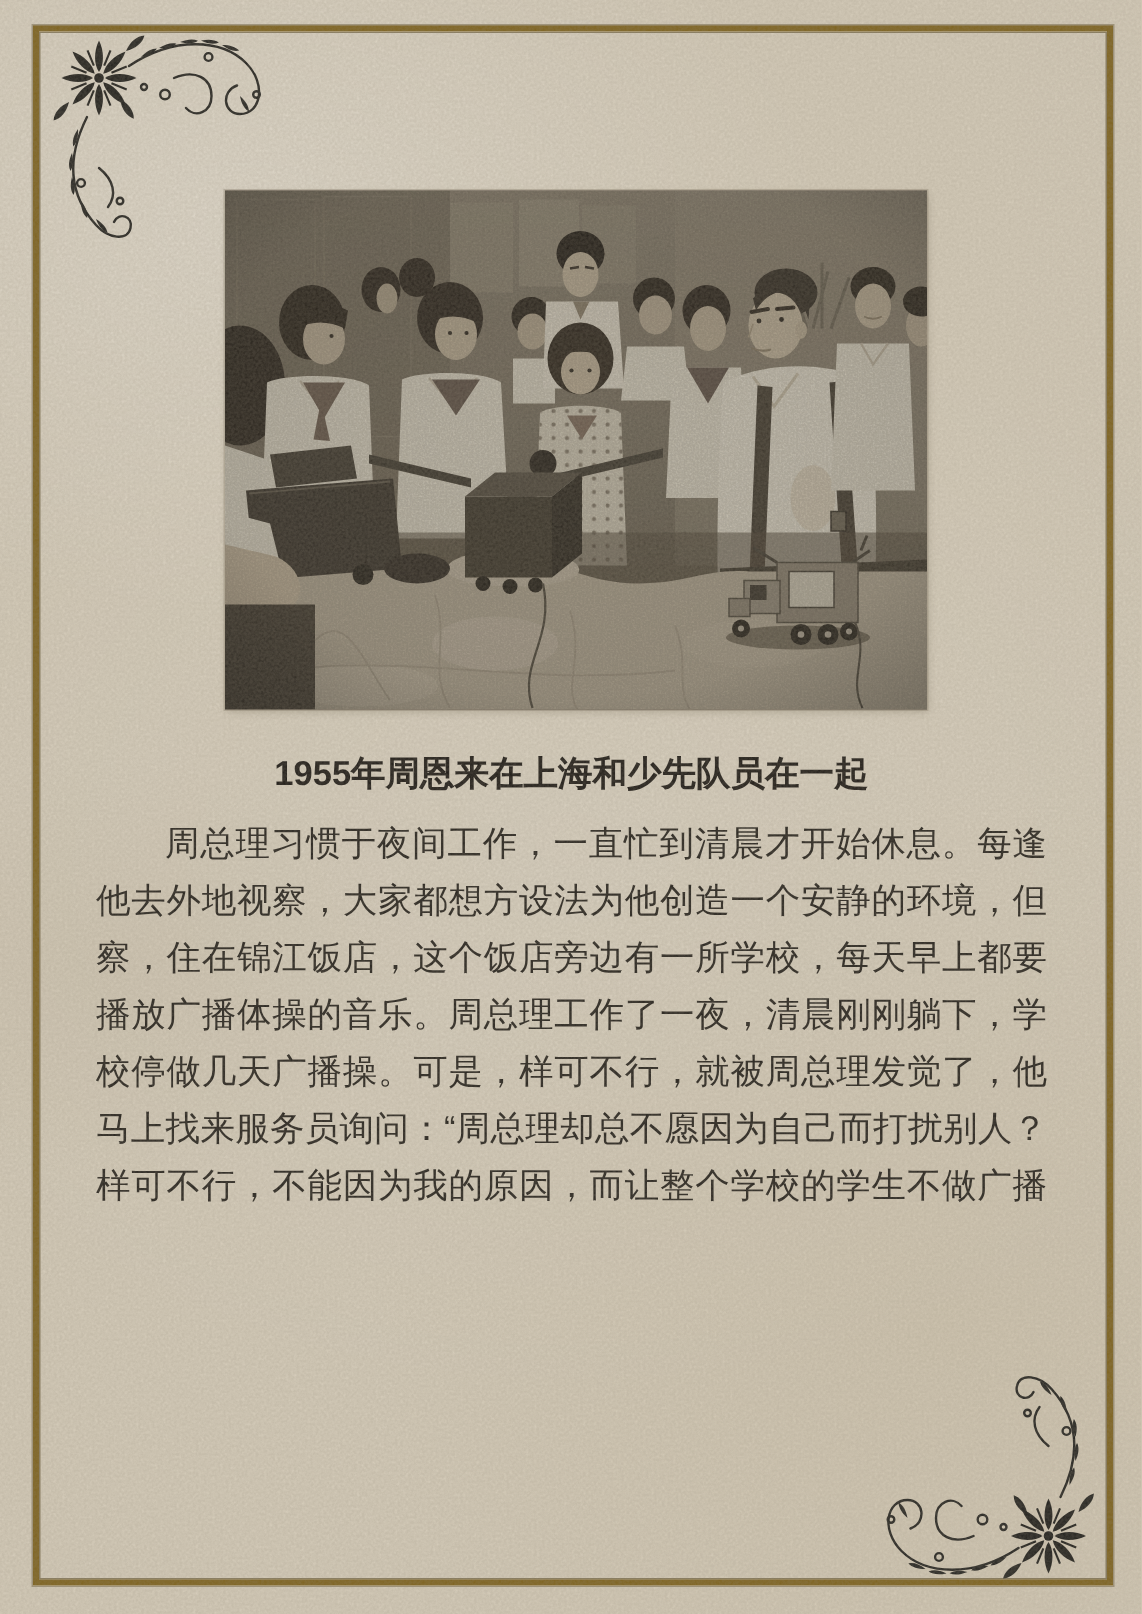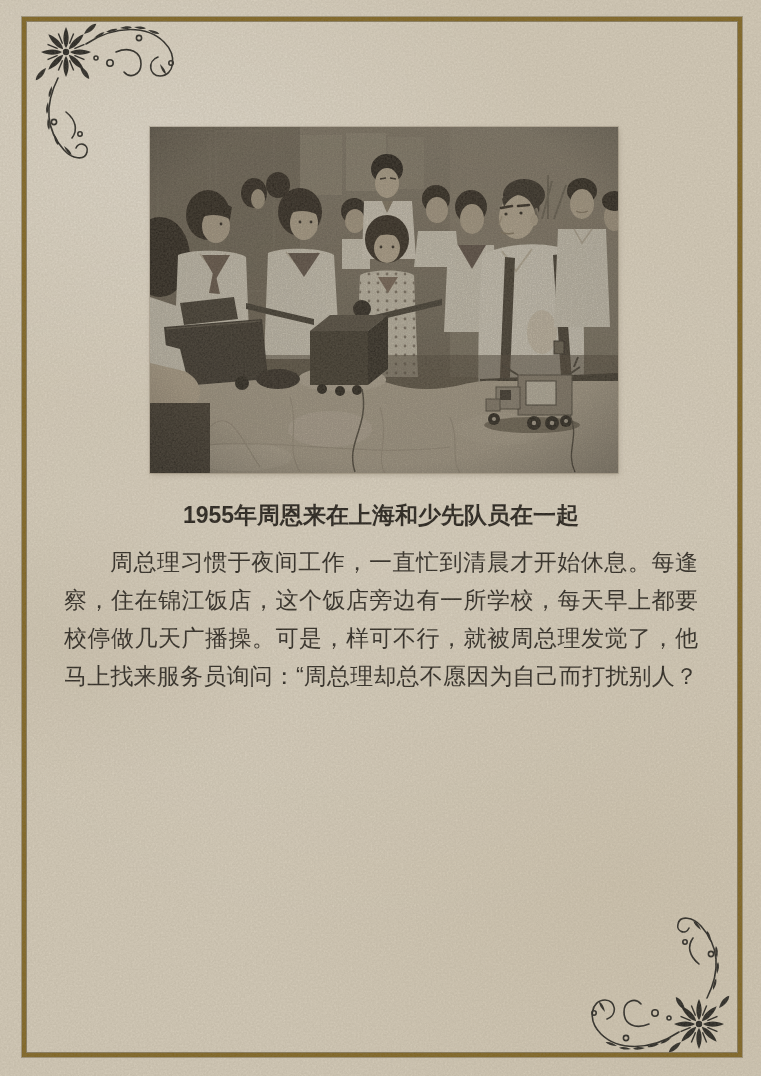--- a/index.html
+++ b/index.html
@@ -308,23 +308,26 @@
       <rect width="468" height="346" fill="#6b5d45" opacity="0.07"></rect>
       <rect width="468" height="346" filter="url(#photoGrain)" opacity="0.20"></rect>
       <rect width="468" height="346" fill="url(#vg)"></rect>
     </svg>
   </figure>
 
   <div class="caption">1955年周恩来在上海和少先队员在一起</div>
 
   <div class="story">
     <div class="line indent">周总理习惯于夜间工作，一直忙到清晨才开始休息。每逢</div>
+    <div class="line">他去外地视察，大家都想方设法为他创造一个安静的环境，但</div>
     <div class="line">察，住在锦江饭店，这个饭店旁边有一所学校，每天早上都要</div>
+    <div class="line">播放广播体操的音乐。周总理工作了一夜，清晨刚刚躺下，学</div>
     <div class="line">校停做几天广播操。可是，样可不行，就被周总理发觉了，他</div>
     <div class="line">马上找来服务员询问：“周总理却总不愿因为自己而打扰别人？</div>
+    <div class="line">样可不行，不能因为我的原因，而让整个学校的学生不做广播</div>
   </div>
 
   <svg class="grain" width="761" height="1076" aria-hidden="true">
     <filter id="paperGrain">
       <feTurbulence type="fractalNoise" baseFrequency="0.55" numOctaves="3" seed="7"></feTurbulence>
       <feColorMatrix type="matrix" values="0 0 0 0 0.32  0 0 0 0 0.28  0 0 0 0 0.21  0.55 0.55 0.55 0 0"></feColorMatrix>
     </filter>
     <rect width="761" height="1076" filter="url(#paperGrain)" opacity="0.30"></rect>
   </svg>
 

